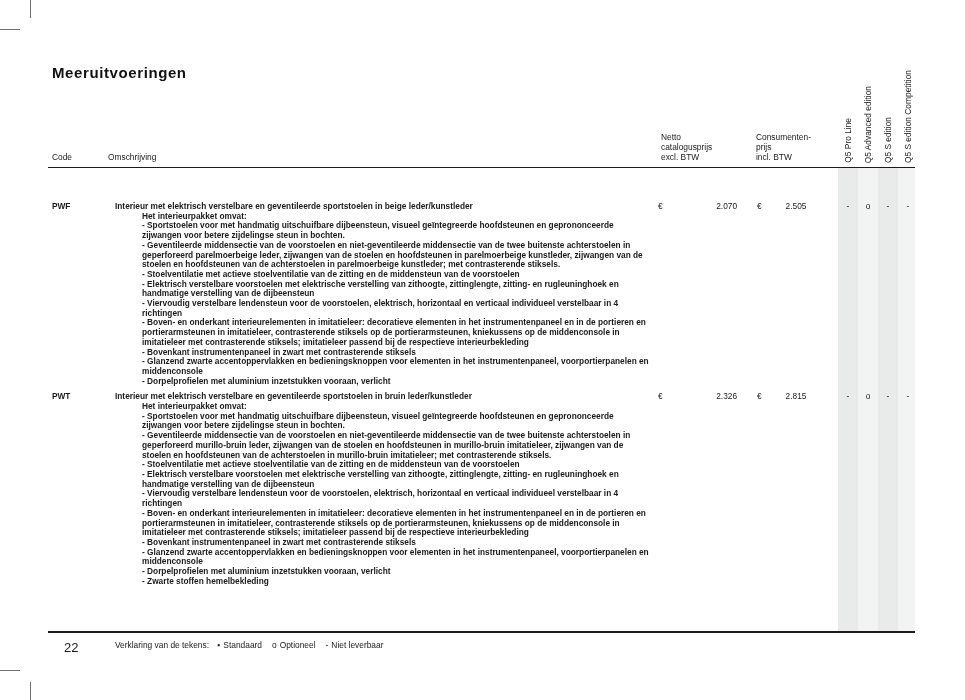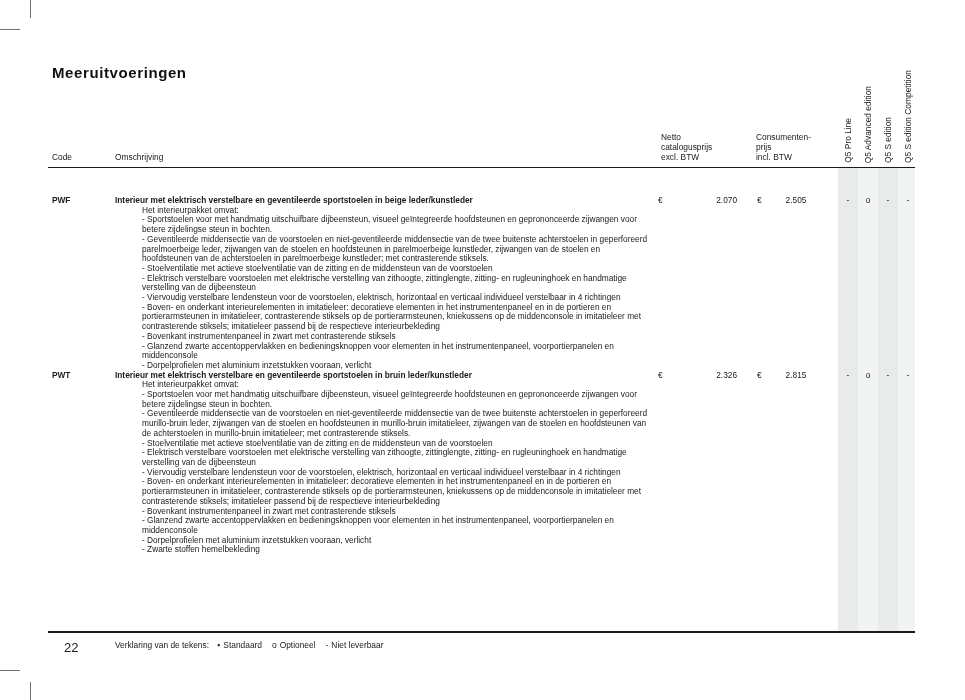--- a/index.html
+++ b/index.html
@@ -9,39 +9,39 @@
   
   .crop-v { position:absolute; width:1px; height:18px; background:#6f6f6f; }
   .crop-h { position:absolute; height:1px; width:20px; background:#6f6f6f; }
 
   
   .doc-title { position:absolute; left:52px; top:64px; font-size:15px; font-weight:700; letter-spacing:0.6px; color:#111; }
 
   
   .hdr { position:absolute; font-size:8.4px; line-height:10px; color:#1a1a1a; }
   .hdr-code { left:52px; top:152px; }
-  .hdr-desc { left:115px; top:152px; }
+  .hdr-desc { left:108px; top:152px; }
   .hdr-net { left:661px; top:132px; }
   .hdr-con { left:756px; top:132px; }
   .model-label { position:absolute; bottom:537px; writing-mode:vertical-rl; transform:rotate(180deg); font-size:8.4px; line-height:10px; white-space:nowrap; }
 
   .rule-top { position:absolute; left:48px; top:167px; width:872px; height:1.2px; background:#1a1a1a; }
   .rule-bottom { position:absolute; left:48px; top:631px; width:872px; height:1.6px; background:#1a1a1a; }
 
   .stripe { position:absolute; top:168px; height:463px; width:20px; }
 
   .section-title { position:absolute; left:115px; top:175px; font-size:10.2px; font-weight:700; }
 
   
   .rows { position:absolute; left:0; top:196px; width:965px; }
   .row { position:relative; font-size:8.3px; line-height:9.7px; }
   .row-code { position:absolute; left:52px; top:0; font-weight:700; }
   .row-desc { margin-left:115px; width:535px; }
-  .row-title { font-weight:700; }
-  .detail-line { font-weight:400;padding-left:27px; }
+  .row-title { font-weight:700;margin-top:6px; }
+  .detail-line { font-weight:700;padding-left:27px; }
   .cur { position:absolute; top:0; }
   .cur-net { left:658px; }
   .cur-con { left:757px; }
   .val { position:absolute; top:0; width:62px; text-align:right; }
   .val-net { left:675px; }
   .val-con { left:765px;text-align:center; }
   .mark { position:absolute; top:0; width:20px; text-align:center; }
 
   
   .page-number { position:absolute; left:44px; top:640px; font-size:13px;margin-left:20px; }

